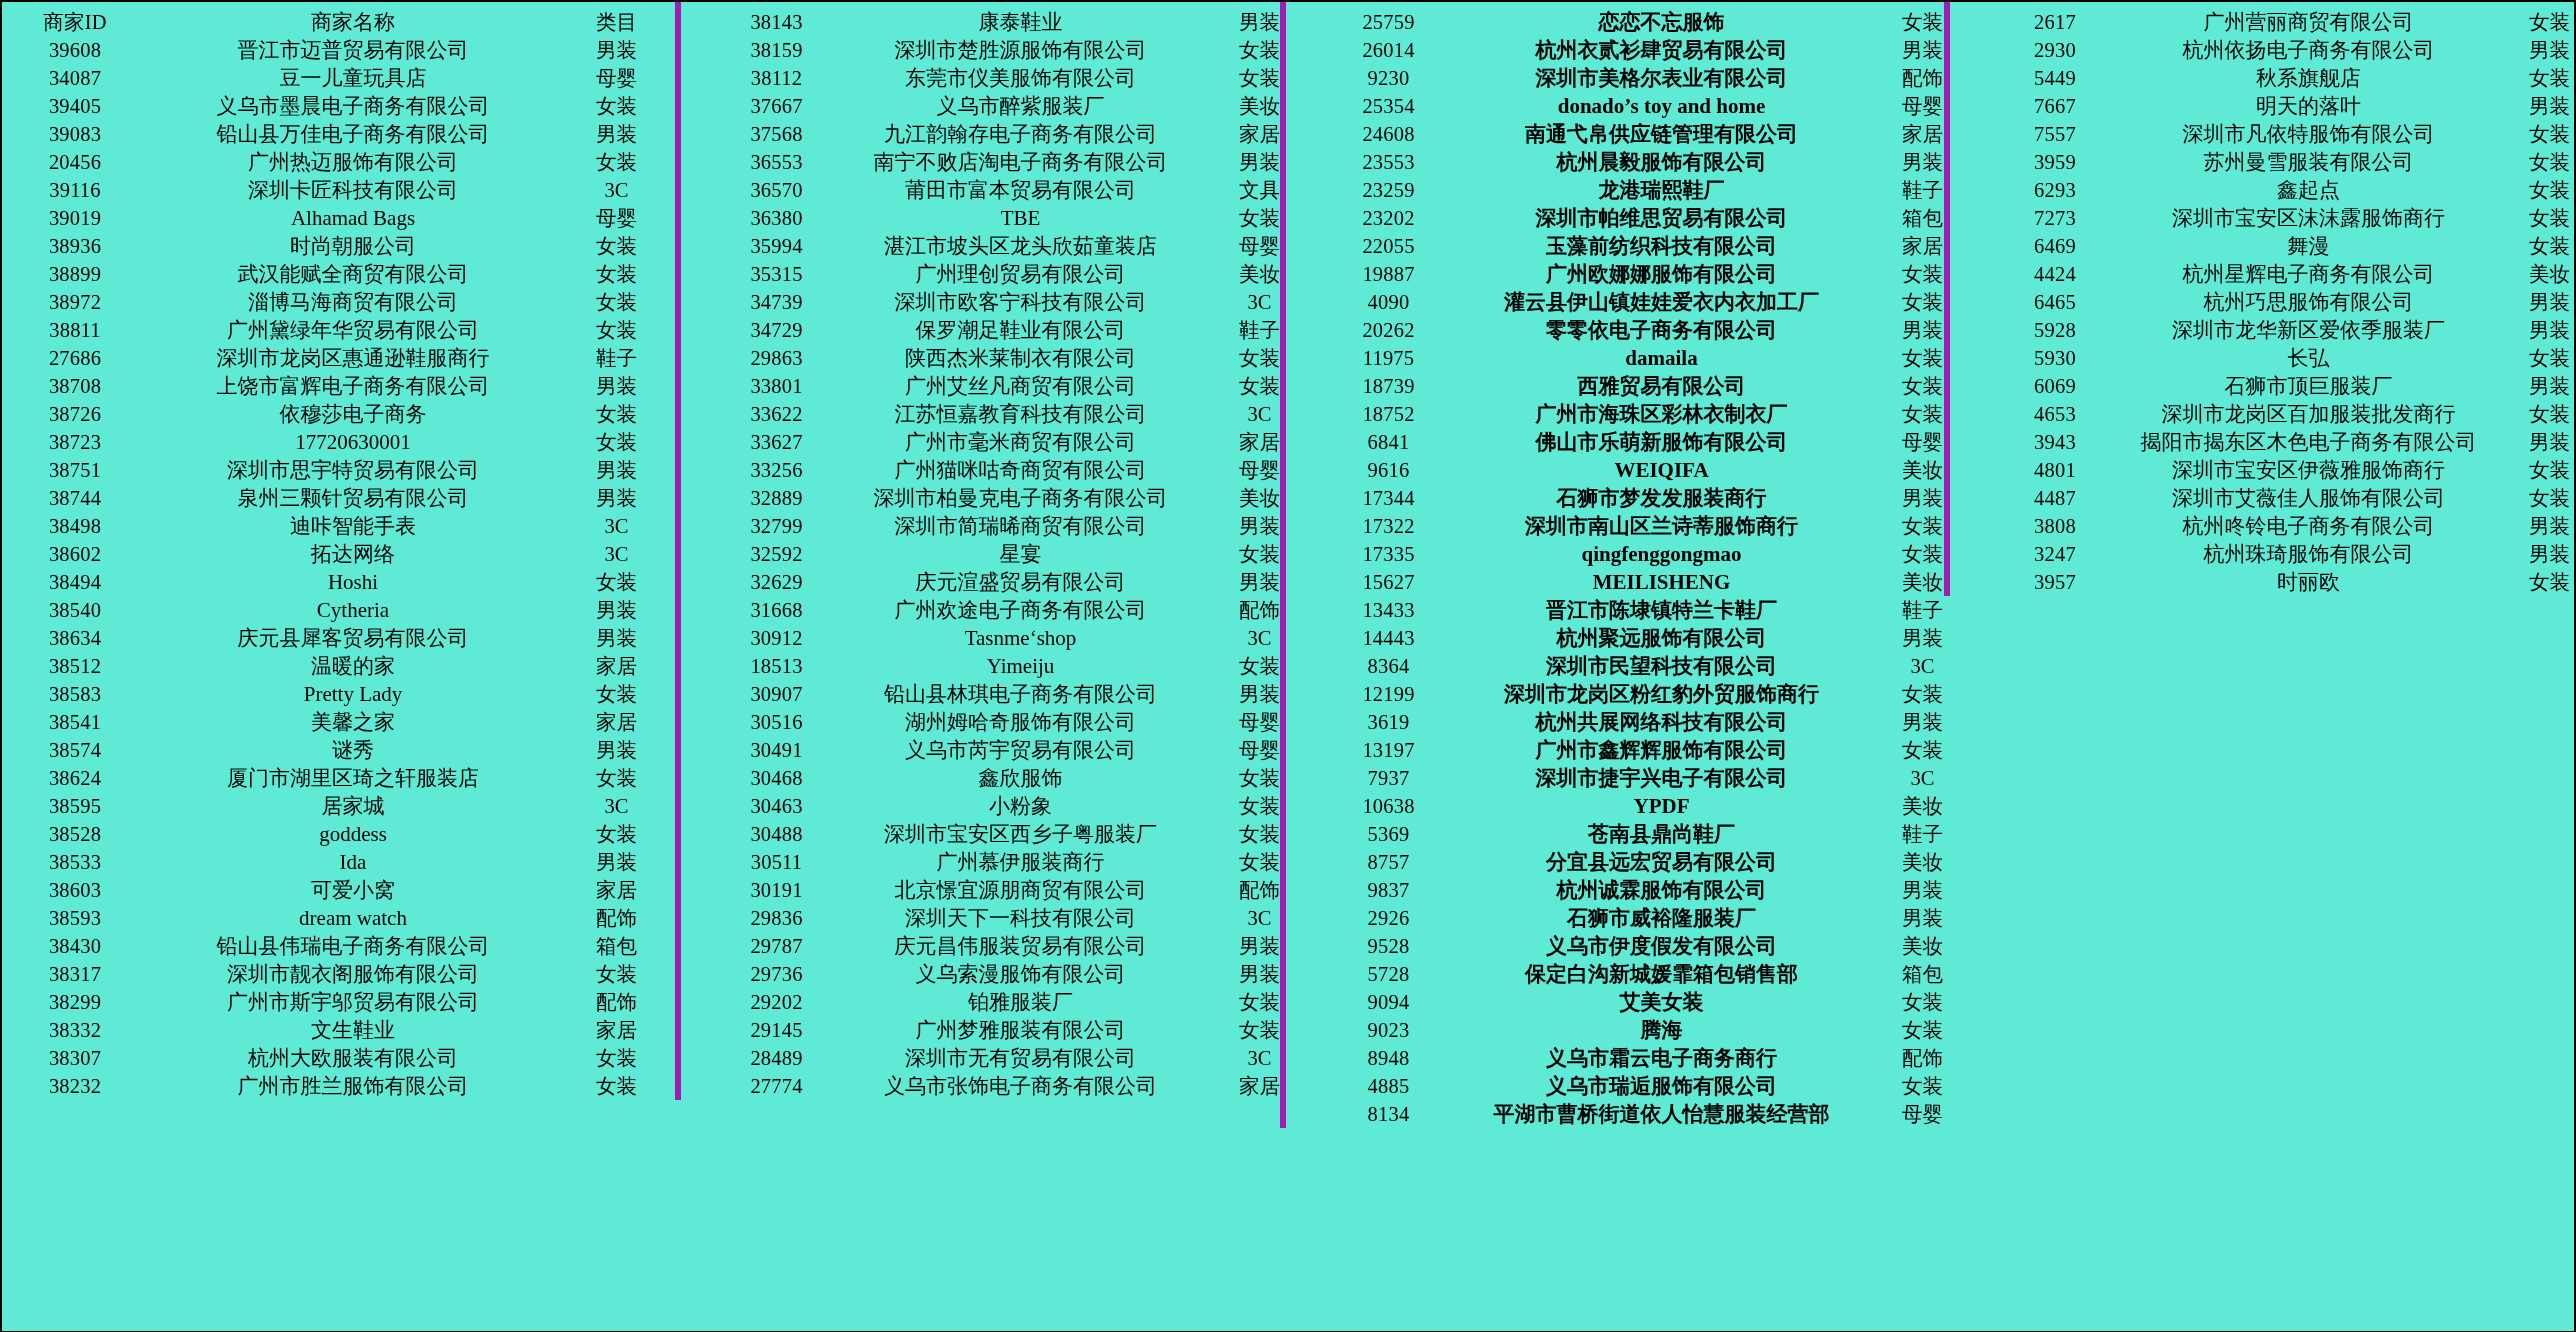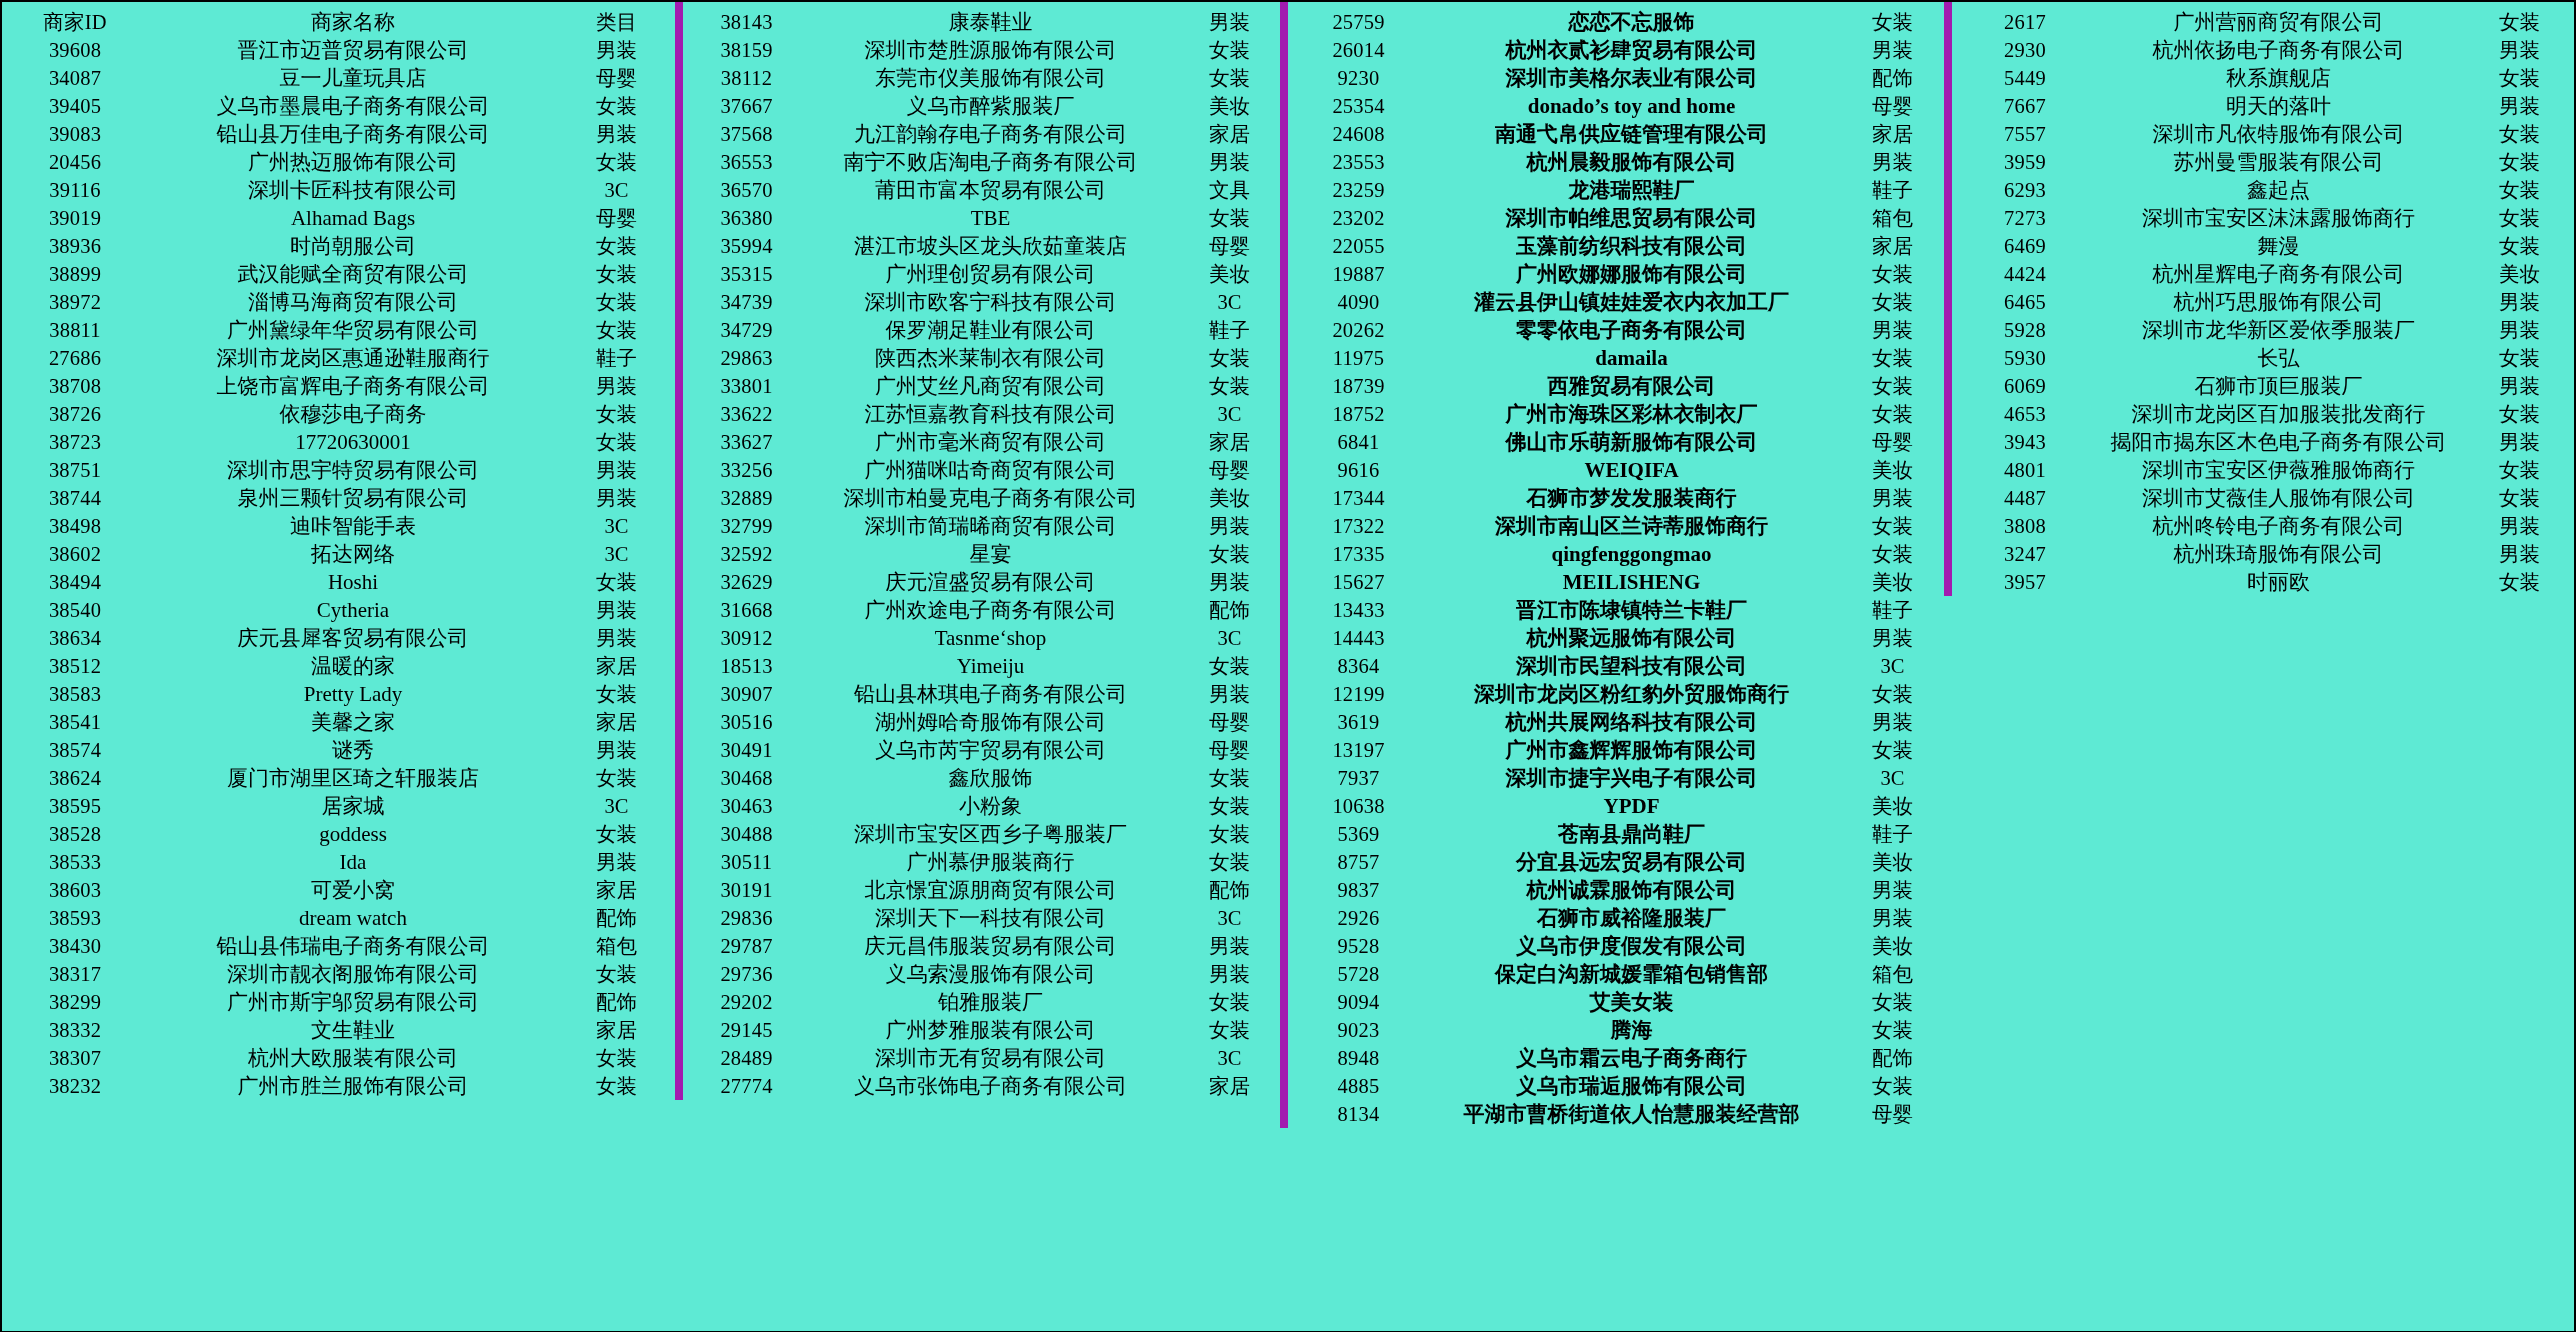--- a/index.html
+++ b/index.html
@@ -24,21 +24,22 @@
     align-items: flex-start;
     background: #5eead4;
   }
   .block {
     box-sizing: border-box;
     padding-top: 5.9px;
     display: flex;
     flex-direction: column;
   }
   .block + .block {
-    border-left: 8px solid #a21caf;
+    border-left: 6px solid #a21caf;
+    padding-left: 32px;
   }
   
   #block-1 { width: 673px; }
   #block-2 { width: 605px; }
   #block-3 { width: 664px; }
   #block-4 { width: 628px; }
 
   table.grid {
     width: 100%;
     border-collapse: collapse;

